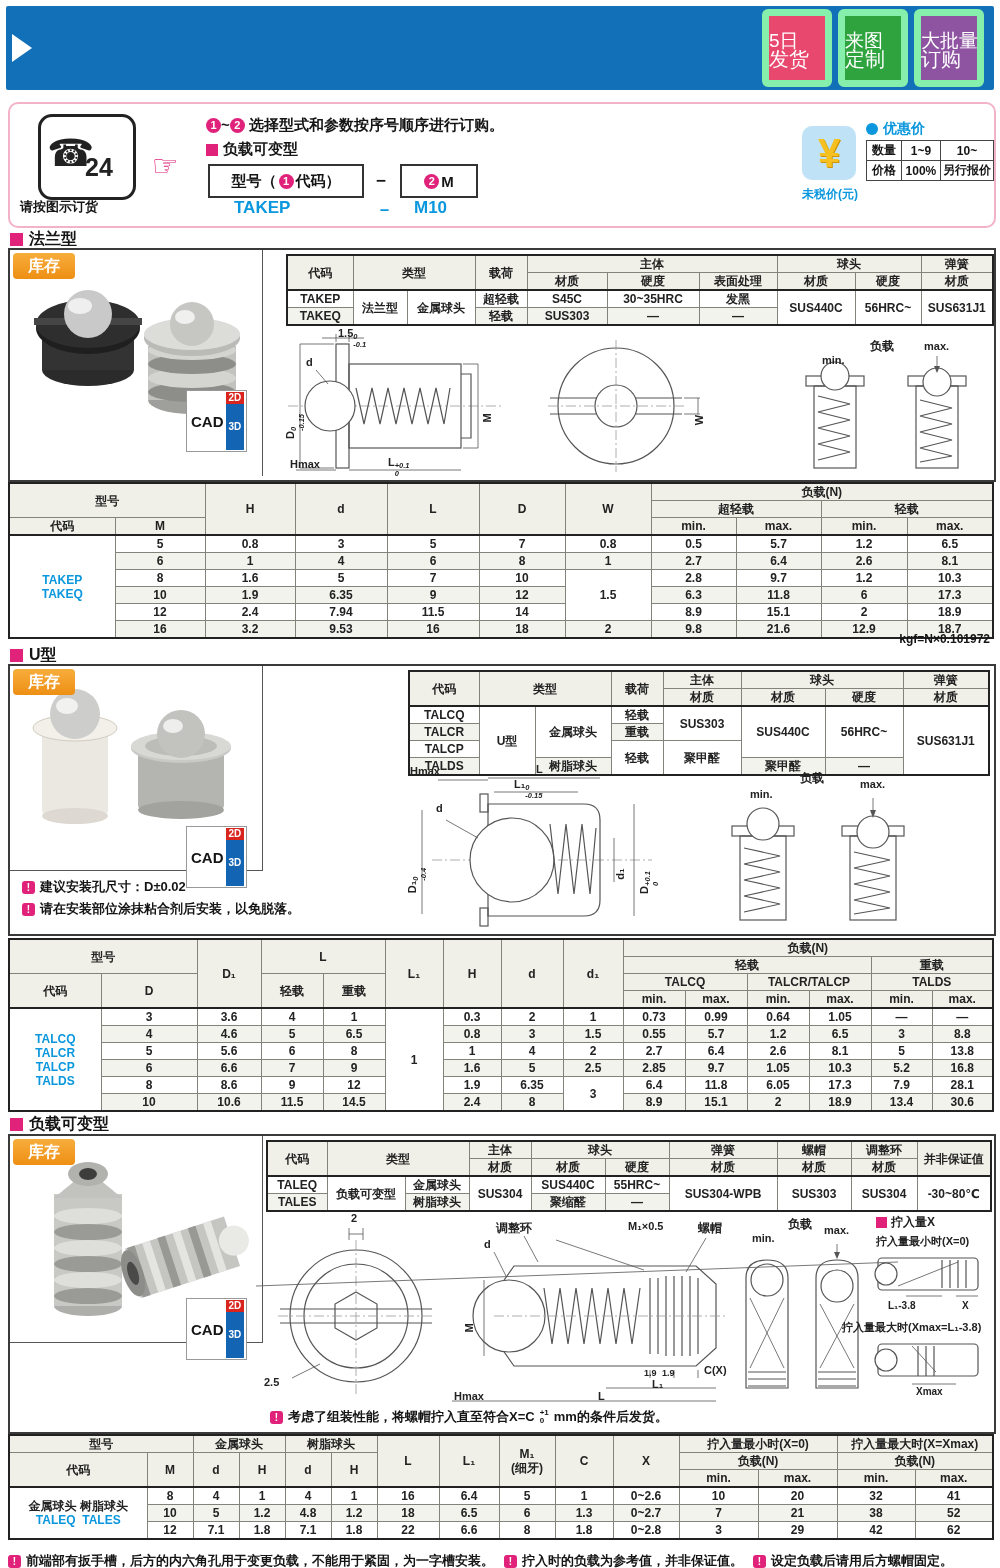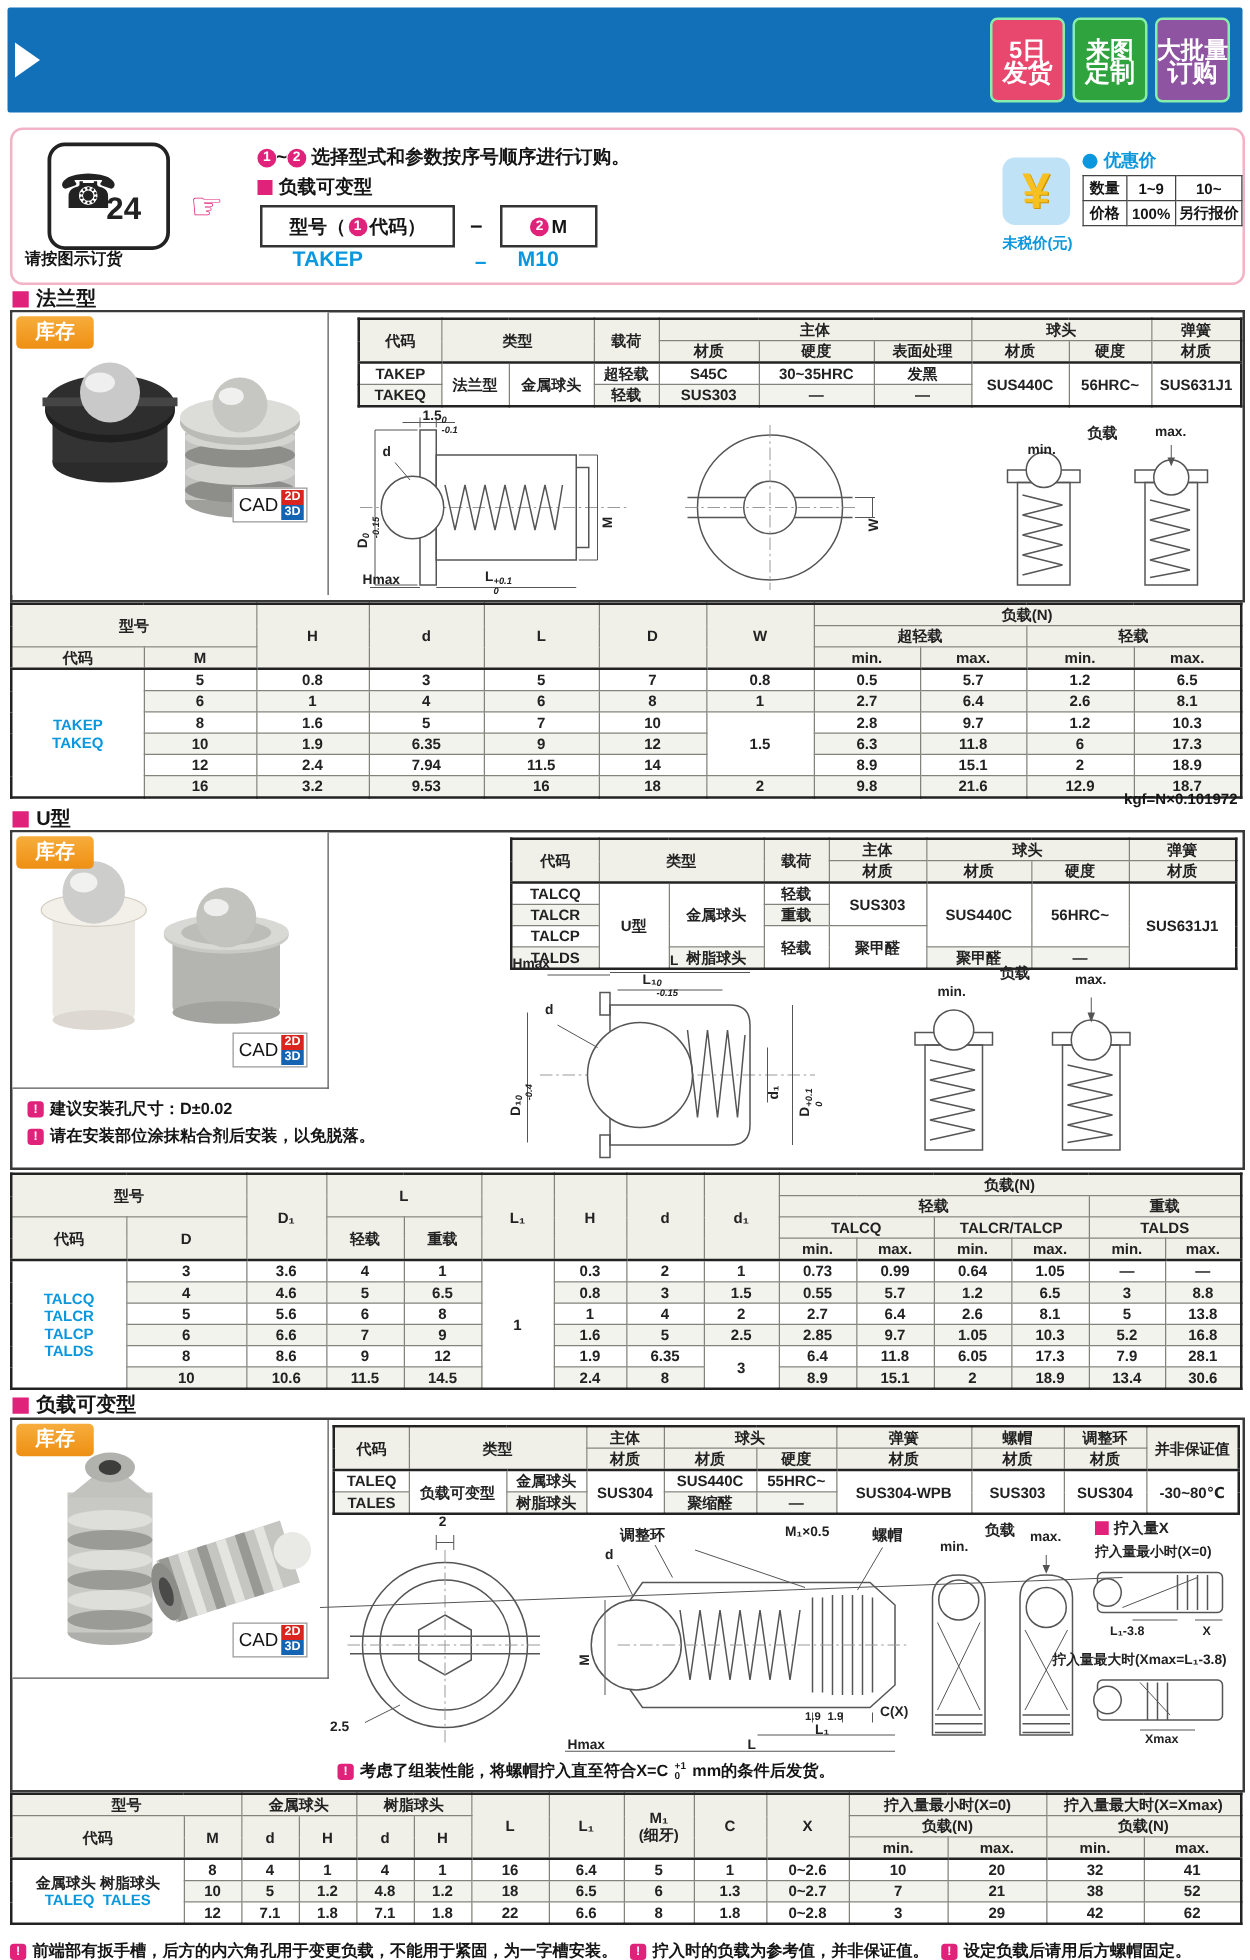--- a/index.html
+++ b/index.html
@@ -6,21 +6,21 @@
   .page{position:relative;width:1000px;height:1568px;background:#fff;overflow:hidden;
         font-family:"Liberation Sans","DejaVu Sans",sans-serif;color:#151515}
   .abs{position:absolute}
   
   .hdr{left:6px;top:6px;width:988px;height:84px;background:#1170b8;border-radius:2px;display:flex;align-items:center}
   .hdr-title{font-size:44px;font-weight:bold;color:#fff;letter-spacing:2px;margin-left:18px;white-space:nowrap}
   .hdr-arrow{width:0;height:0;border-top:14px solid transparent;border-bottom:14px solid transparent;border-left:20px solid #fff;margin:0 10px 0 6px}
   .hdr-subs{display:flex;flex-direction:column;line-height:27px}
   .hdr-sub{font-size:23px;font-weight:bold;color:#fff;white-space:nowrap}
   .hdr-badges{margin-left:auto;margin-right:10px;display:flex;gap:6px}
-  .hbadge{width:56px;height:64px;border:2px solid #86efac;border-radius:6px;display:flex;flex-direction:column;align-items:center;justify-content:center;color:#fff;font-weight:bold}
+  .hbadge{width:56px;height:64px;border:7px solid #86efac;border-radius:6px;display:flex;flex-direction:column;align-items:flex-start;justify-content:center;color:#fff;font-weight:normal}
   .hbadge .b1{font-size:19px;line-height:21px;white-space:nowrap}
   .hbadge .b2{font-size:20px;line-height:16px;white-space:nowrap}
   .bg-pink{background:#e8486e}.bg-green{background:#2fa33e}.bg-purple{background:#8e54a2}
   
   .order{left:8px;top:102px;width:984px;height:122px;border:2px solid #f3b3c6;border-radius:10px;background:#fff}
   .phone-box{left:28px;top:10px;width:92px;height:80px;border:3px solid #222;border-radius:14px}
   .phone-glyph{left:6px;top:14px;font-size:38px;color:#222}
   .phone-num{left:44px;top:36px;font-size:25px;font-weight:900;color:#222}
   .phone-cap{left:10px;top:94px;width:130px;font-size:13px;font-weight:bold}
   .hand{left:142px;top:44px;font-size:30px;color:#e0227a}
@@ -46,24 +46,24 @@
   .ptable td{border:1px solid #444;font-size:12px;font-weight:bold;text-align:center;height:19px;padding:0 2px;white-space:nowrap}
   
   .sect{display:flex;align-items:center;gap:6px;font-size:16px;font-weight:bold}
   .sect .sq{width:13px;height:13px}
   
   .bigbox{border:2px solid #3a3a3a;background:#fff}
   .photo-area{position:absolute;left:0;top:0;width:252px;border-right:1px solid #555;background:#fff}
   .stock{position:absolute;left:3px;top:3px;width:62px;height:26px;background:linear-gradient(#f7ad3c,#ee8f14);
          color:#fff;font-size:16px;font-weight:bold;text-align:center;line-height:26px;border-radius:4px}
   .cadbadge{position:absolute;display:flex;align-items:center;border:1px solid #999;background:#fff;padding:1px 2px}
-  .cadtxt{font-size:15px;font-weight:400;letter-spacing:0;padding:0 2px}
+  .cadtxt{font-size:15px;font-weight:700;letter-spacing:0;padding:0 2px}
   .cadstack{display:flex;flex-direction:column}
   .cad2d{background:#d9251d;color:#fff;font-size:10px;font-weight:bold;line-height:12px;padding:0 3px}
-  .cad3d{background:#1464b4;color:#fff;font-size:10px;font-weight:bold;line-height:12px;padding:0 3px}
+  .cad3d{background:#1464b4;color:#fff;font-size:10px;font-weight:bold;line-height:12px;padding:17px 3px}
   
   .t{border-collapse:collapse;table-layout:fixed;width:100%;border:2px solid #222;background:#fff}
   .t th,.t td{border:1px solid #83837b;font-size:12px;line-height:14px;padding:1px 2px;text-align:center;
               font-weight:bold;color:#222;overflow:hidden;white-space:nowrap}
   .t th{background:#f0f0e8}
   .t tbody tr:first-child td{border-top:2px solid #222}
   .t tbody tr:nth-child(even) td{background:#f2f3ec}
   .blue{color:#0a97dd}
   .mag{color:#c20a7e}
   .blk{display:block}

